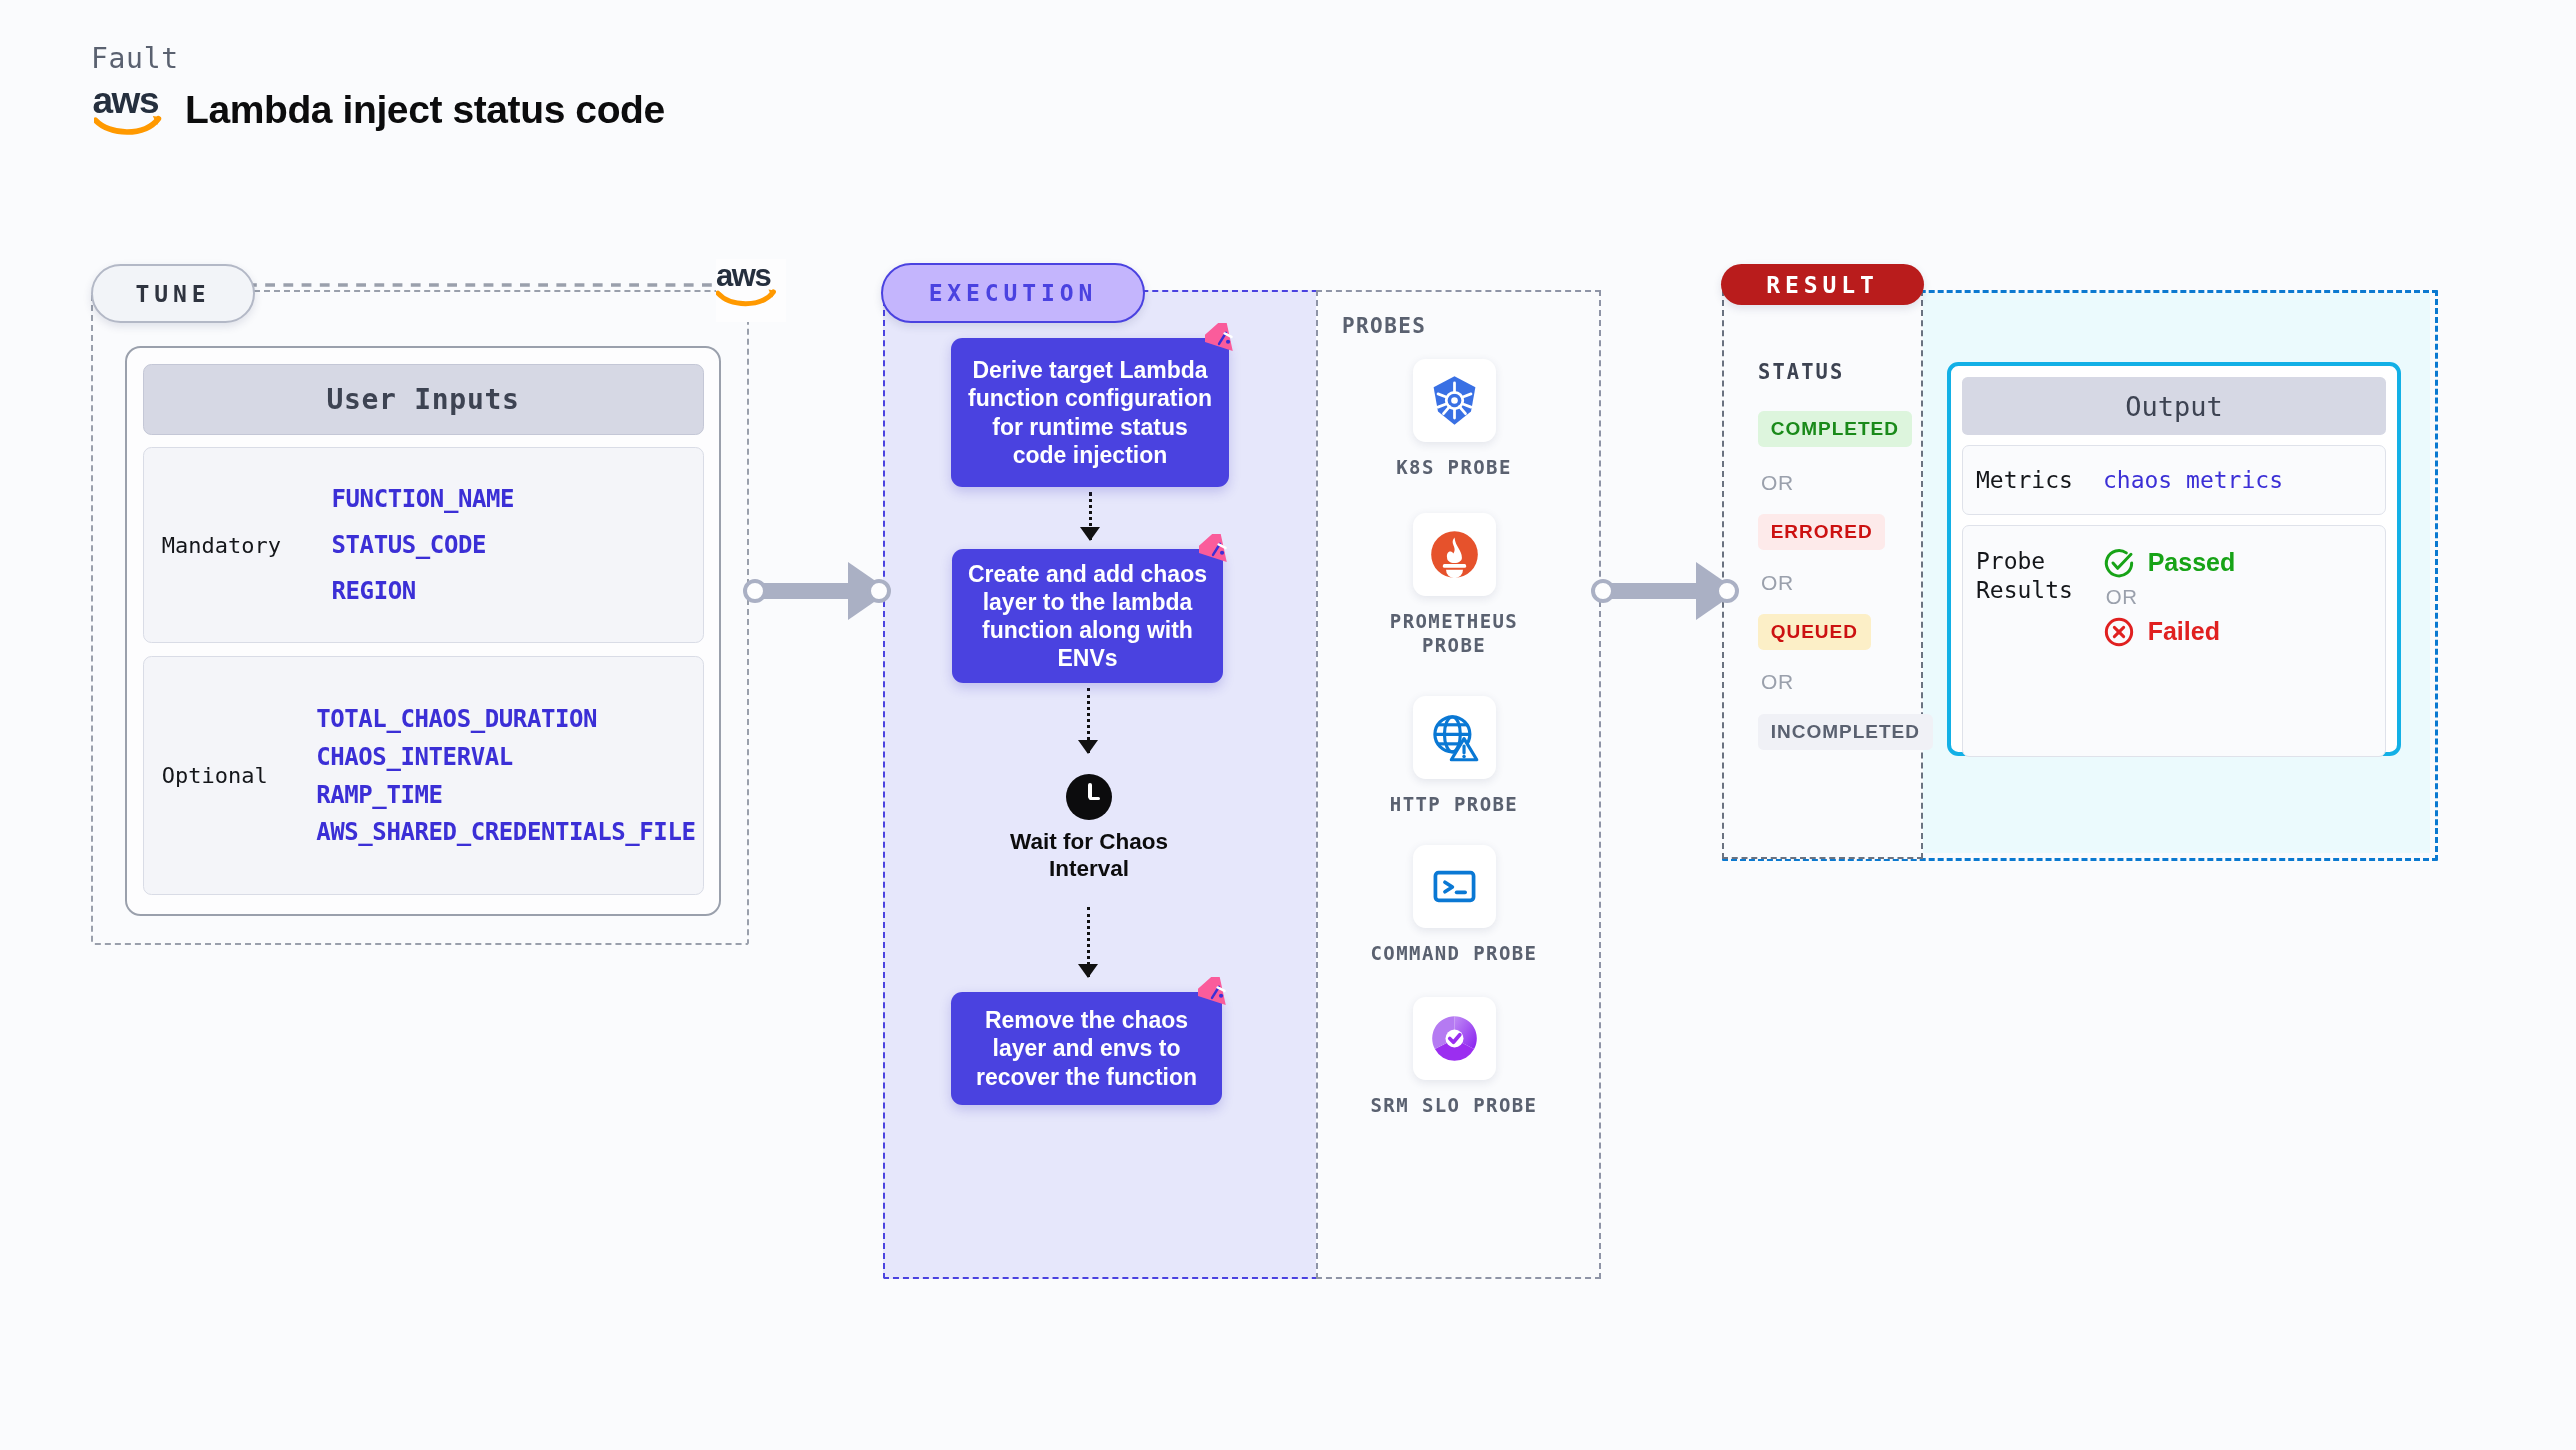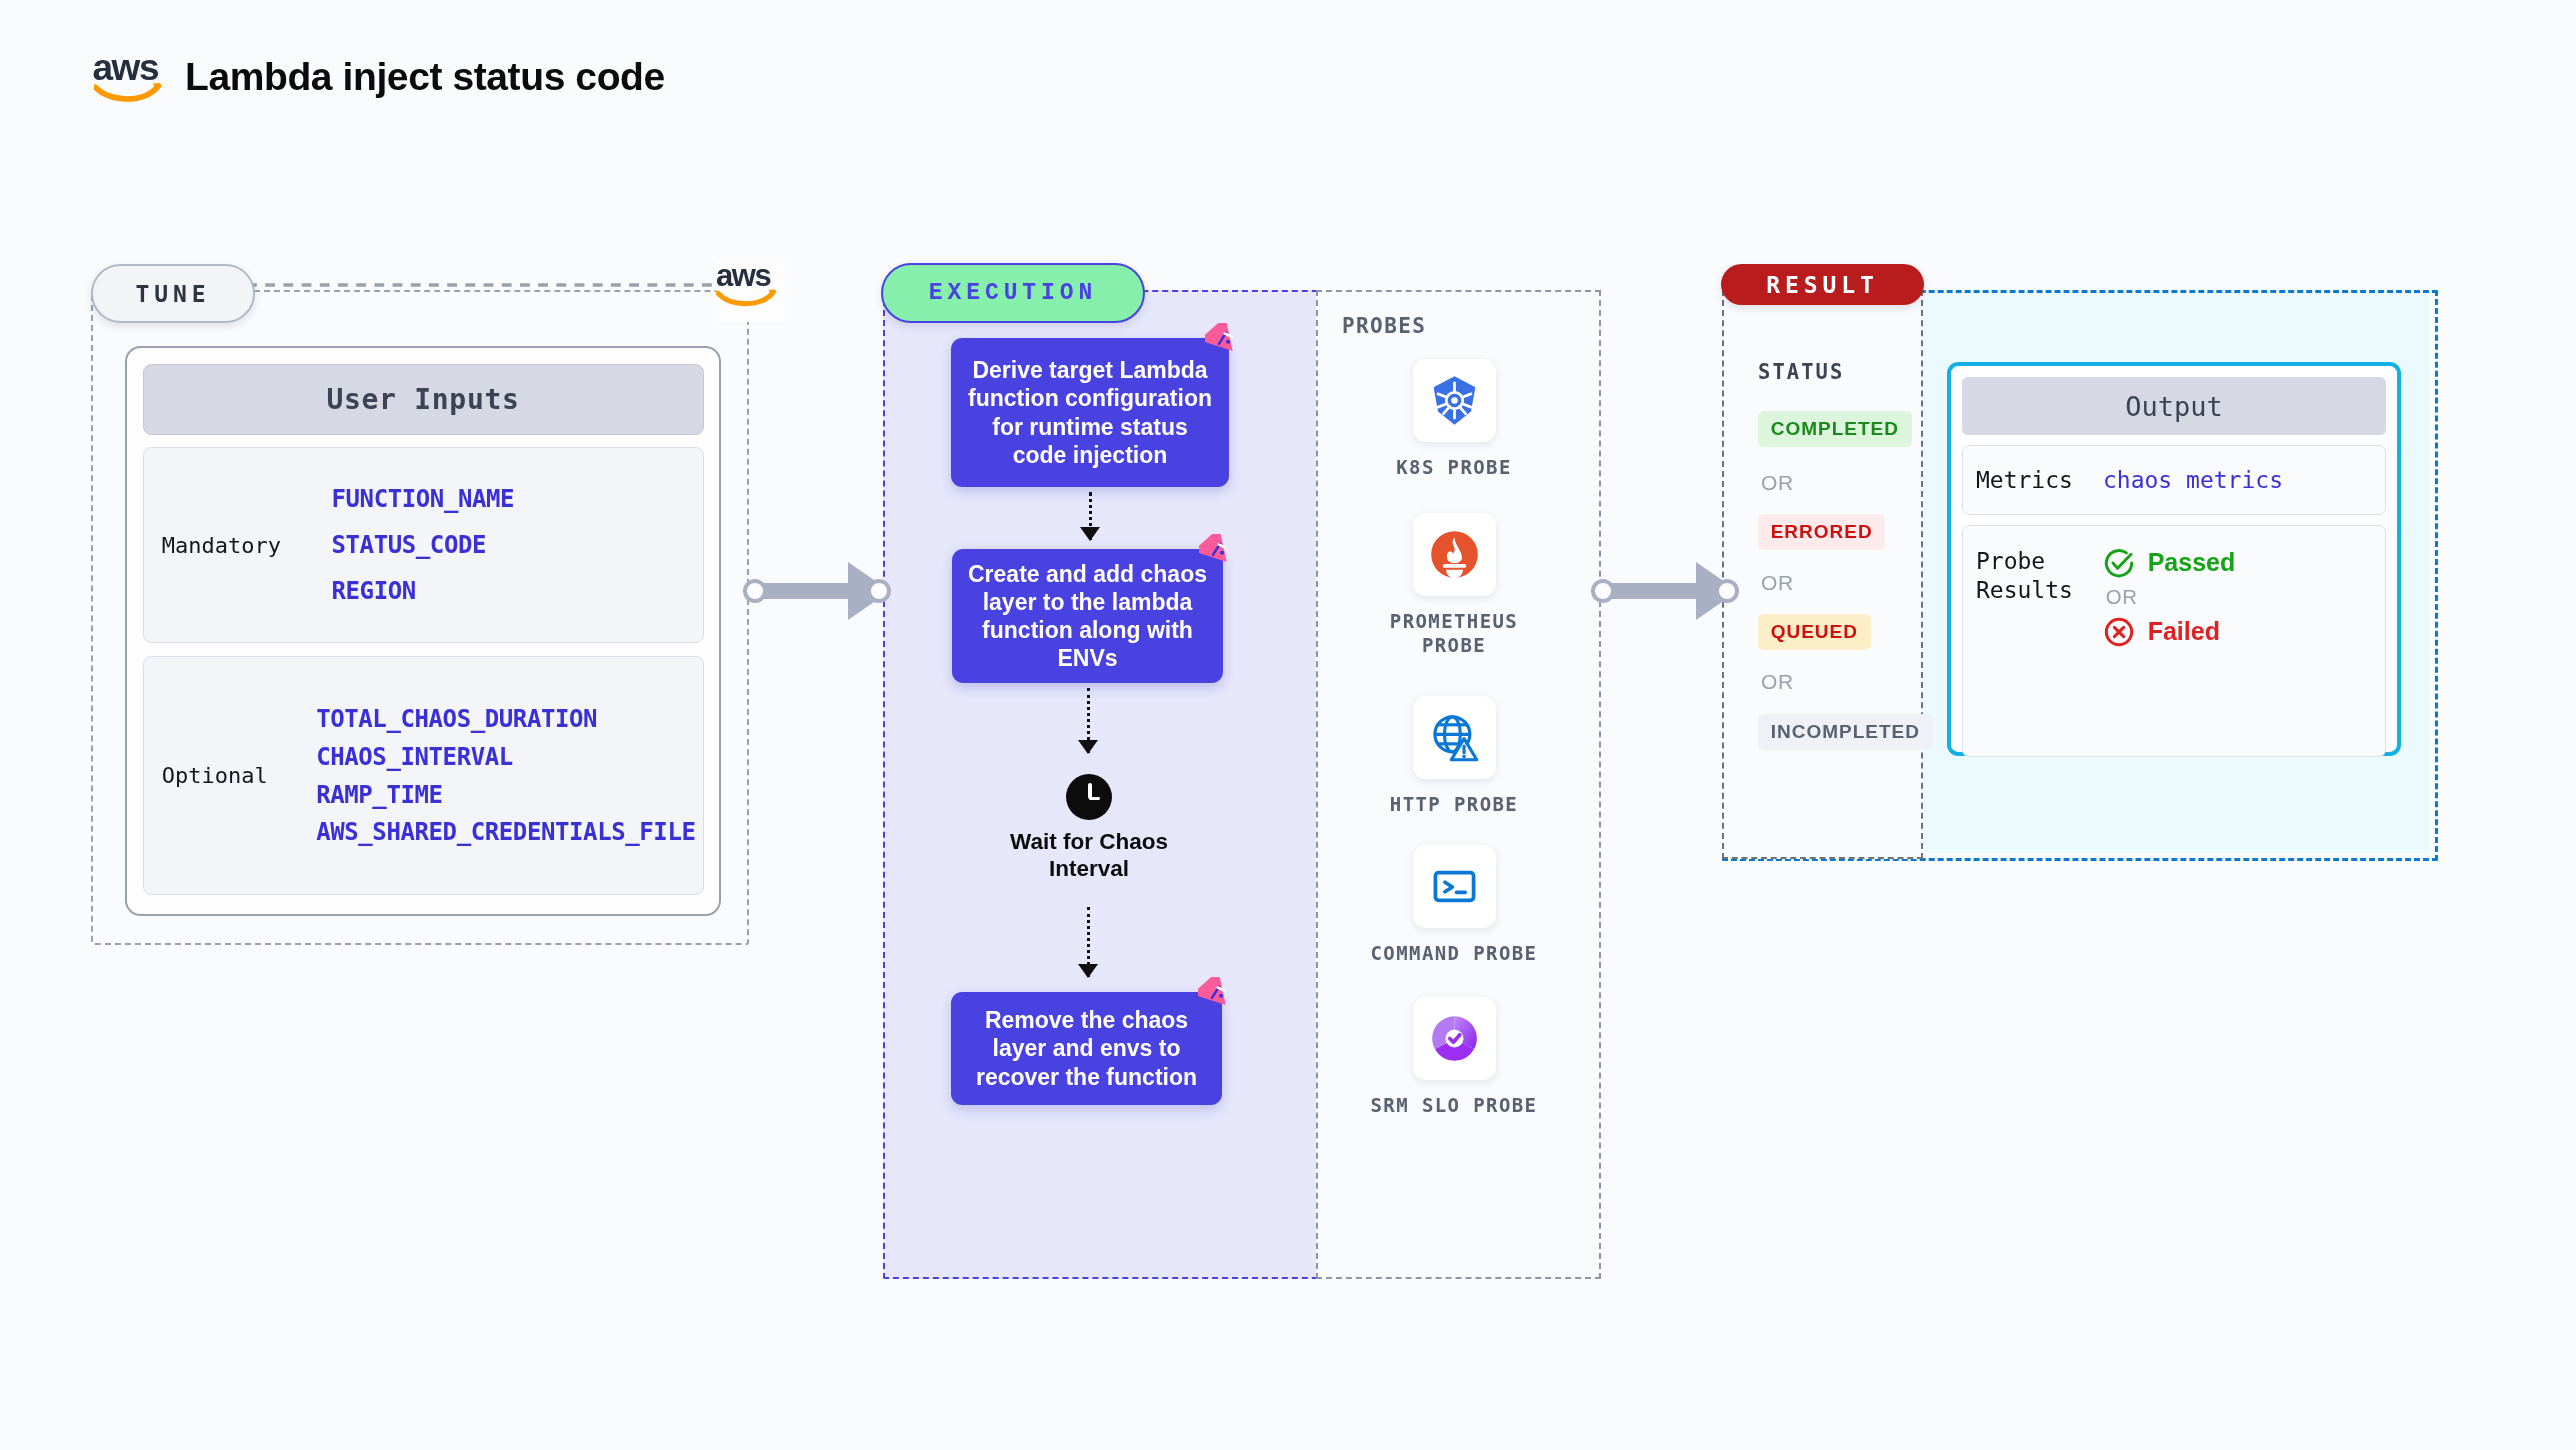--- a/index.html
+++ b/index.html
@@ -35,21 +35,21 @@
     font-family:"DejaVu Sans Mono", monospace;
     font-weight:700;letter-spacing:4.9px;border-radius:703px;
     box-shadow:0 3.5px 8.4px rgba(40,50,90,.13);z-index:7;
   }
   .pill-tune{
     left:91px;top:264px;width:160px;height:55px;
     background:#f2f4f8;border:2.1px solid #b3b8c6;color:#2f3440;font-size:23px;
   }
   .pill-exec{
     left:881px;top:263px;width:260px;height:56px;
-    background:#86efac;border:2.8px solid #4a42e0;color:#4a42e0;font-size:23px;font-family:Liberation Mono, monospace;
+    background:#c4b5fd;border:2.8px solid #4a42e0;color:#4a42e0;font-size:23px;
   }
   .pill-result{
     left:1721px;top:264px;width:203px;height:41px;
     background:#b91c1c;border:none;color:#ffffff;font-size:23px;
   }
 
   
   .dash-tune{
     left:91px;top:290px;width:654px;height:651px;
     border:2.8px dashed #9aa0ac;border-radius:2.8px;background:transparent;
@@ -212,20 +212,21 @@
     font-family:"DejaVu Sans Mono", monospace;font-size:23px;color:#3b2fd6;
   }
   .pr-item{display:flex;align-items:center;margin-bottom:4.2px;}
   .pr-text{font-size:25px;font-weight:700;margin-left:12.7px;}
   .pr-or{font-size:20.4px;color:#9aa0ac;margin:7px 0 7px 2.8px;letter-spacing:0.7px;}
 </style>
 </head>
 <body>
 
 <div class="abs" id="header">
+  <div class="fault-label">Fault</div>
   <div class="hdr-row">
     <div class="aws-logo">
       <div class="aws-word">aws</div>
       <svg class="aws-smile" width="70" height="24" viewBox="0 0 100 34">
         <path d="M2 10 C22 32, 72 34, 92 8" stroke="#ff9900" stroke-width="8" fill="none" stroke-linecap="round"></path>
         <path d="M84 4 L96 6 L90 17 Z" fill="#ff9900"></path>
       </svg>
     </div>
     <div class="page-title">Lambda inject status code</div>
   </div>

